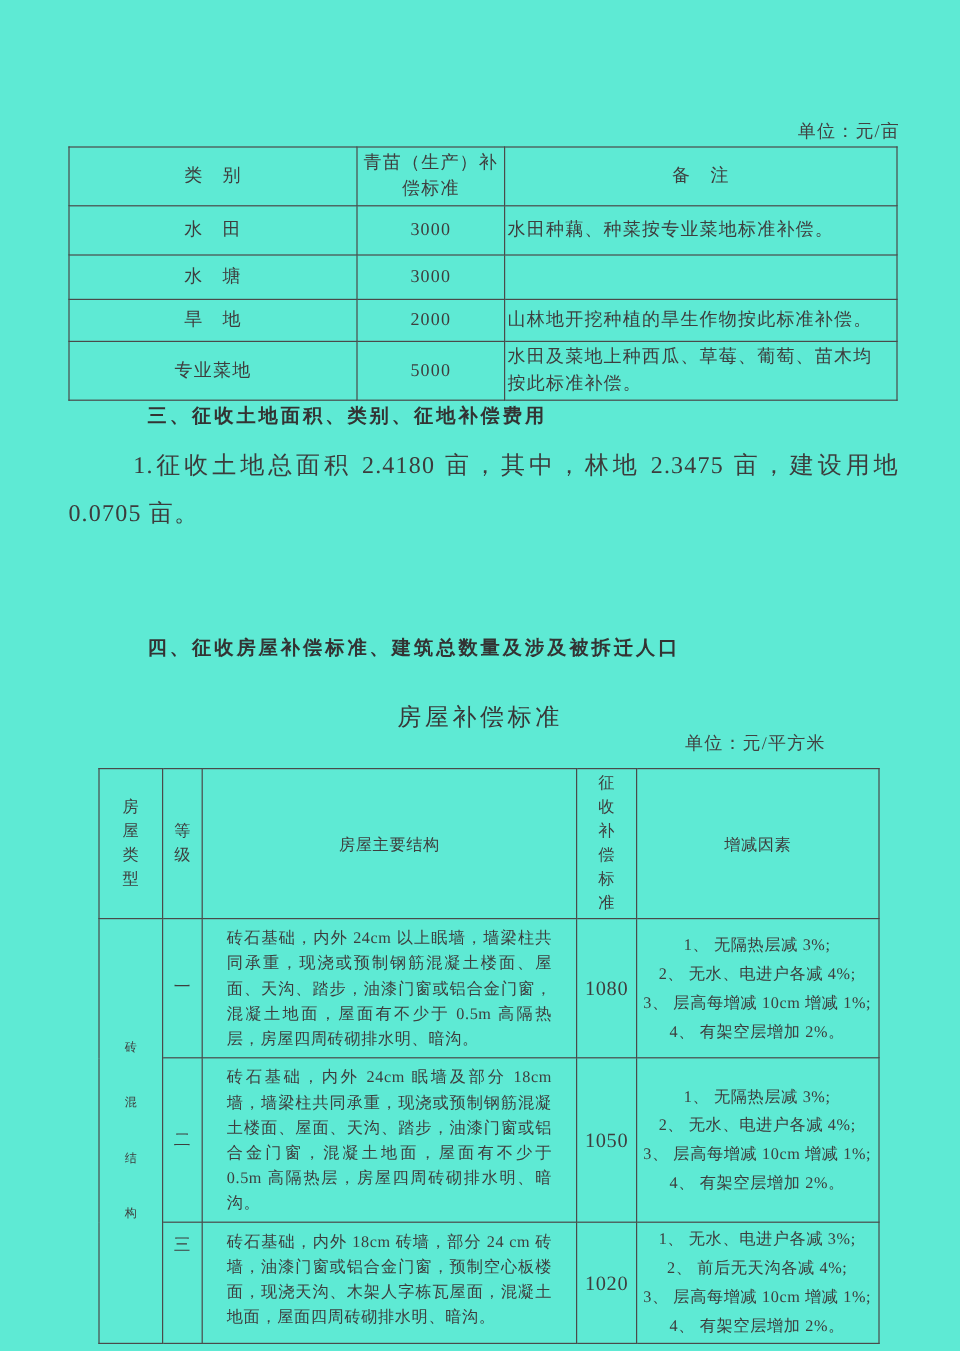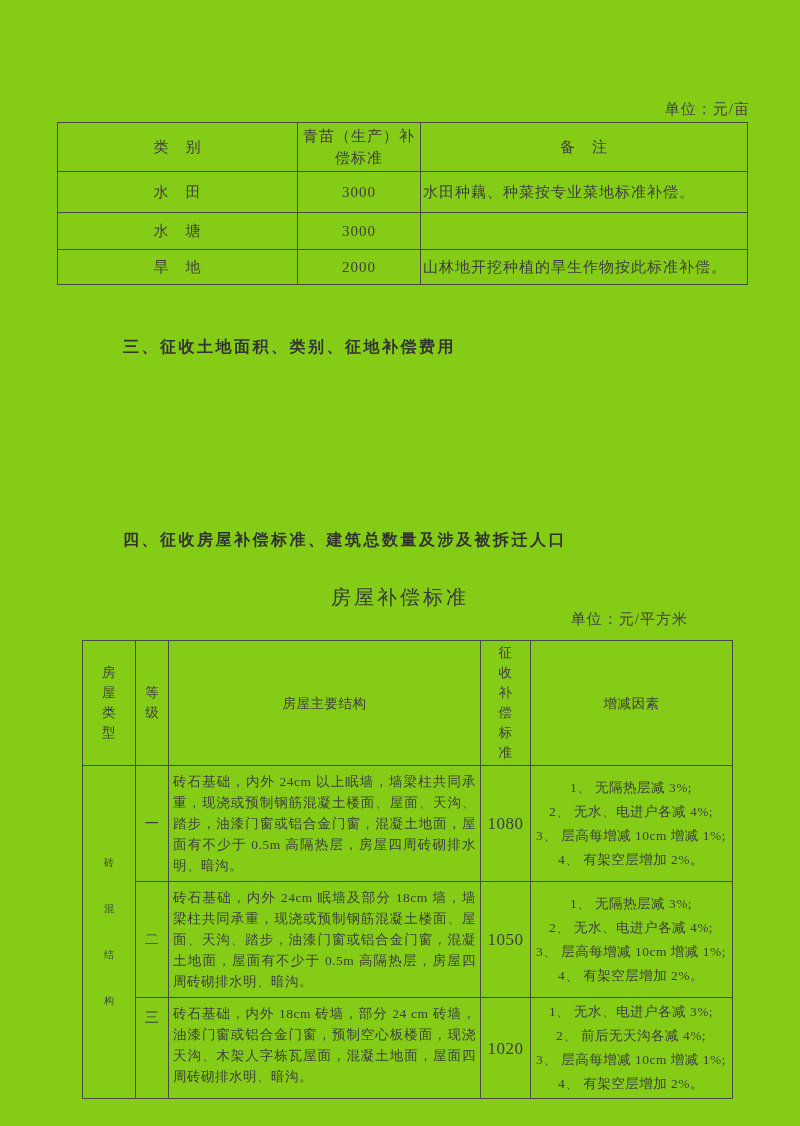--- a/index.html
+++ b/index.html
@@ -1,21 +1,21 @@
 <!DOCTYPE html>
 <html><head>
 <meta charset="utf-8">
 <style>
   html, body { margin: 0; padding: 0; background: #e8e8e6; }
   .page {
     position: relative;
     width: 800px;
     height: 1126px;
     margin: 0 auto;
-    background: #84cc16;
+    background: #5eead4;
     font-family: "Liberation Serif", "DejaVu Serif", serif;
     color: #3e3e3e;
     overflow: hidden;
   }
   .abs { position: absolute; }
 
   
   .unit-label { font-size: 15px; letter-spacing: 1px; color: #424242; }
   .unit1 { top: 100px; right: 50px; }
   .unit2 { top: 610px; right: 112px; }
@@ -68,21 +68,21 @@
   .t2 tr.r1  { height: 108px; }
   .t2 tr.r2  { height: 97px; }
   .t2 .wrap2 { width: 2em; margin: 0 auto; word-break: break-all; line-height: 20px; }
   .t2 .vtext {
     width: 1em; margin: 0 auto; word-break: break-all;
     line-height: 46px; font-size: 10px;
   }
   .t2 .grade { font-size: 14px; }
   .t2 .grade-top { vertical-align: top; padding-top: 9px; }
   .t2 .structure {
-    text-align: left; padding: 5px 4px; line-height: 21px; text-align: justify;
+    text-align: left; padding: 5px 20px; line-height: 21px; text-align: justify;
   }
   .t2 .std { font-size: 17px; }
   .t2 .factors { text-align: center; padding-right: 4px; }
   .t2 .factors .line { line-height: 24px; white-space: nowrap; }
 </style>
 </head>
 <body>
 
 <div class="page">
 
@@ -108,24 +108,30 @@
     <tr class="r1">
       <td>水　塘</td>
       <td>3000</td>
       <td class="remark"></td>
     </tr>
     <tr class="r2">
       <td>旱　地</td>
       <td>2000</td>
       <td class="remark">山林地开挖种植的旱生作物按此标准补偿。</td>
     </tr>
+    <tr class="r3">
+      <td>专业菜地</td>
+      <td>5000</td>
+      <td class="remark">水田及菜地上种西瓜、草莓、葡萄、苗木均按此标准补偿。</td>
+    </tr>
   </tbody>
     </table>
 
   <div class="abs heading h3">三、征收土地面积、类别、征地补偿费用</div>
+  <p class="abs para p1">1.征收土地总面积 2.4180 亩，其中，林地 2.3475 亩，建设用地 0.0705 亩。</p>
 
   <div class="abs heading h4">四、征收房屋补偿标准、建筑总数量及涉及被拆迁人口</div>
   <div class="abs subtitle">房屋补偿标准</div>
 
   <div class="abs unit-label unit2">单位：元/平方米</div>
 
   <table class="abs t2">
     <colgroup>
       <col style="width:53px">
         <col style="width:33px">

